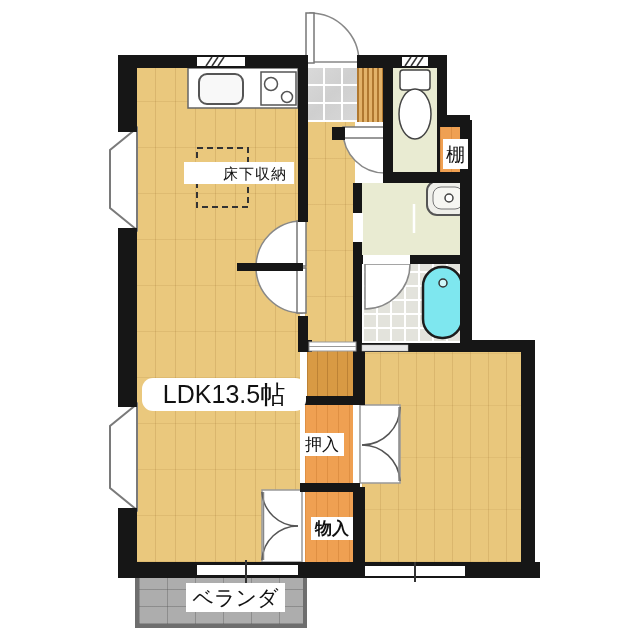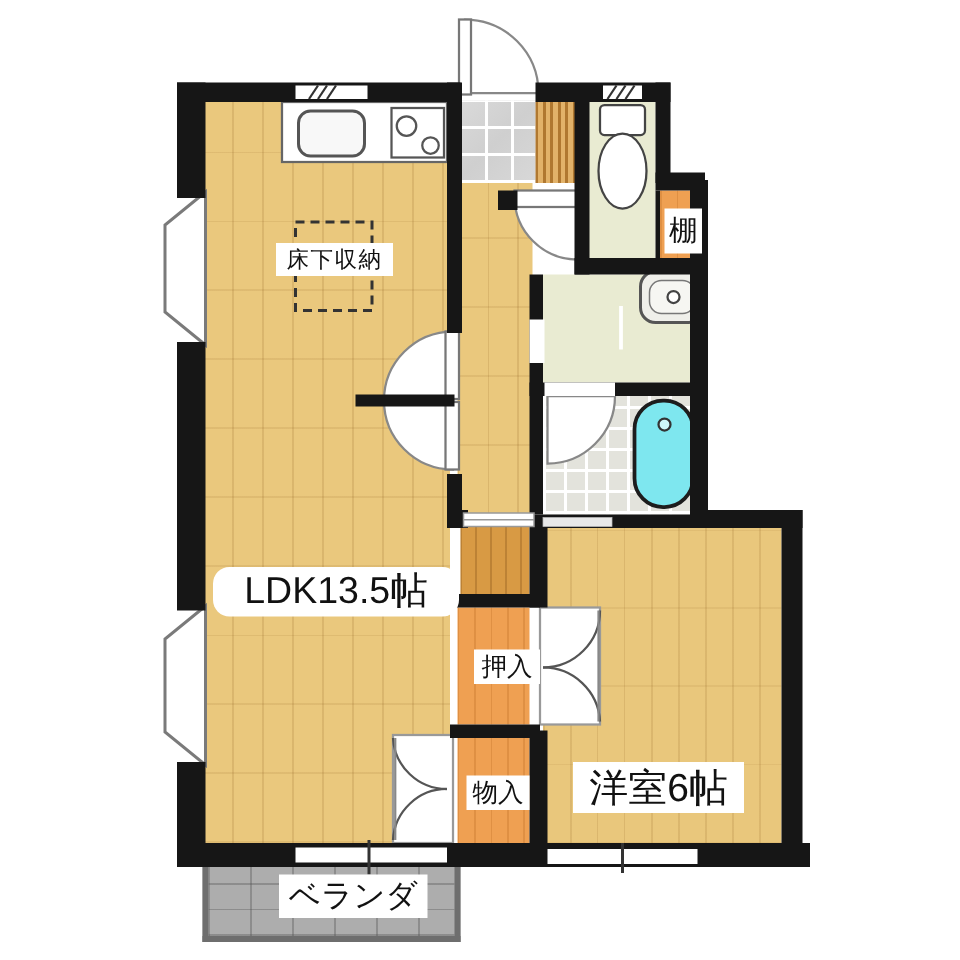--- a/index.html
+++ b/index.html
@@ -161,21 +161,20 @@
     <rect x="353" y="213" width="10" height="29" fill="#ffffff"></rect>
 
     <rect x="363" y="255" width="47" height="9" fill="#ffffff"></rect>
 
     <rect x="309" y="342" width="47" height="9" fill="#ffffff" stroke="#999" stroke-width="1"></rect>
     <line x1="309" y1="346.5" x2="356" y2="346.5" stroke="#999" stroke-width="1"></line>
 
     <rect x="362" y="345" width="46" height="6" fill="#E8E8E8" stroke="#bbb" stroke-width="0.5"></rect>
   </svg>
 
-  <div class="label" style="left:184px;top:162px;width:78px;height:22px;font-size:15px;letter-spacing:1px;">床下収納</div>
+  <div class="label" style="left:184px;top:162px;width:78px;height:22px;font-size:15px;letter-spacing:1px;padding-left:32px;">床下収納</div>
   <div class="label" style="left:142px;top:378px;width:164px;height:33px;font-size:25px;border-radius:11px;">LDK13.5帖</div>
-  <div class="label" style="left:316px;top:433px;width:44px;height:23px;font-size:17px;text-align:right;">押入</div>
-  <div class="label" style="left:311px;top:517px;width:42px;height:23px;font-size:17px;">物入</div>
-  <div class="label" style="left:382px;top:508px;width:114px;height:34px;font-size:26px;">洋室6帖</div>
+  <div class="label" style="left:300px;top:433px;width:44px;height:23px;font-size:17px;text-align:right;">押入</div>
+  <div class="label" style="left:311px;top:517px;width:42px;height:23px;font-size:17px;font-weight:bold;">物入</div>
   <div class="label" style="left:443px;top:139px;width:25px;height:30px;font-size:19px;">棚</div>
   <div class="label" style="left:186px;top:583px;width:99px;height:29px;font-size:21px;">ベランダ</div>
 
 </div>
 
 </body></html>

